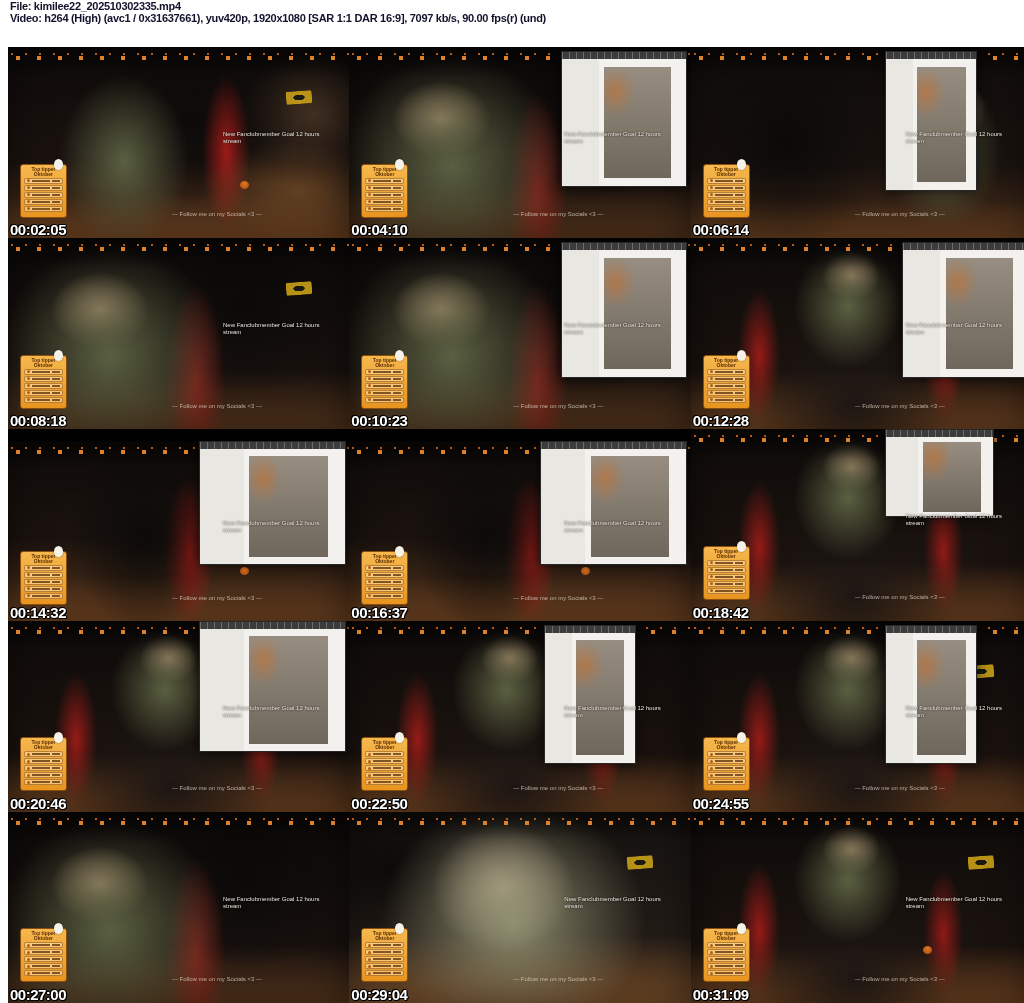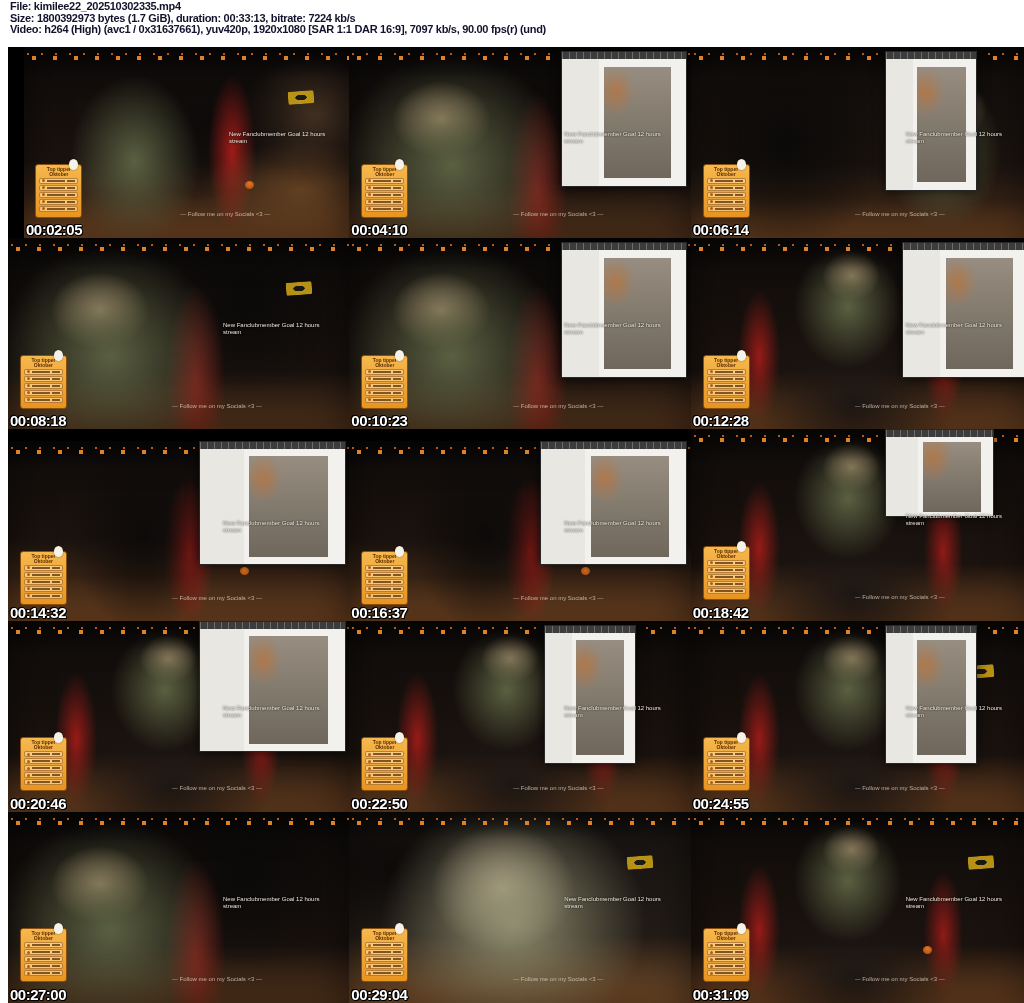--- a/index.html
+++ b/index.html
@@ -31,21 +31,21 @@
 
   
   .scene-a{background:
     linear-gradient(to bottom, rgba(5,4,4,.62), transparent 16%),
     radial-gradient(140px 70px at 85% 75%, rgba(140,92,46,.55), transparent 70%),
     radial-gradient(90px 120px at 34% 60%, rgba(94,100,68,.95), transparent 72%),
     radial-gradient(34px 110px at 64% 55%, rgba(193,30,26,.8), transparent 70%),
     radial-gradient(130px 100px at 55% 40%, rgba(12,10,9,.95), transparent 78%),
     radial-gradient(100px 80px at 90% 35%, rgba(96,70,48,.6), transparent 75%),
     linear-gradient(to top, rgba(124,75,36,.9), rgba(80,50,26,.45) 22%, transparent 40%),
-    linear-gradient(180deg,#0e0b0a,#221712); margin-left: 16px;}
+    linear-gradient(180deg,#0e0b0a,#221712);}
   .scene-b{background:
     linear-gradient(to bottom, rgba(5,4,4,.62), transparent 16%),
     radial-gradient(150px 150px at 30% 62%, rgba(94,100,68,.95), transparent 75%),
     radial-gradient(70px 55px at 27% 38%, rgba(214,176,140,.8), transparent 70%),
     radial-gradient(40px 130px at 55% 75%, rgba(193,30,26,.55), transparent 75%),
     radial-gradient(120px 110px at 70% 35%, rgba(10,9,8,.9), transparent 80%),
     linear-gradient(to top, rgba(110,68,34,.7), transparent 30%),
     linear-gradient(180deg,#0c0a09,#1d1410);}
   .scene-c{background:
     linear-gradient(to bottom, rgba(5,4,4,.62), transparent 16%),
@@ -142,21 +142,20 @@
       0 -1px var(--timestamp-outline),0 1px var(--timestamp-outline),
       1px 1px 0 var(--timestamp-outline),-1px -1px 0 var(--timestamp-outline);}
 </style>
 </head>
 <body>
 
 <div class="sheet">
 
   <div class="media-header">
     <div class="line">File: kimilee22_202510302335.mp4</div>
-    <div class="line">Size: 1800392973 bytes (1.7 GiB), duration: 00:33:13, bitrate: 7224 kb/s</div>
     <div class="line">Video: h264 (High) (avc1 / 0x31637661), yuv420p, 1920x1080 [SAR 1:1 DAR 16:9], 7097 kb/s, 90.00 fps(r) (und)</div>
   </div>
 
   <div class="grid">
   <div class="thumb scene-a">
     <div class="garland"></div>
 
     <div class="bat"></div>
     <div class="pumpkin"></div>
     <div class="tipper">

